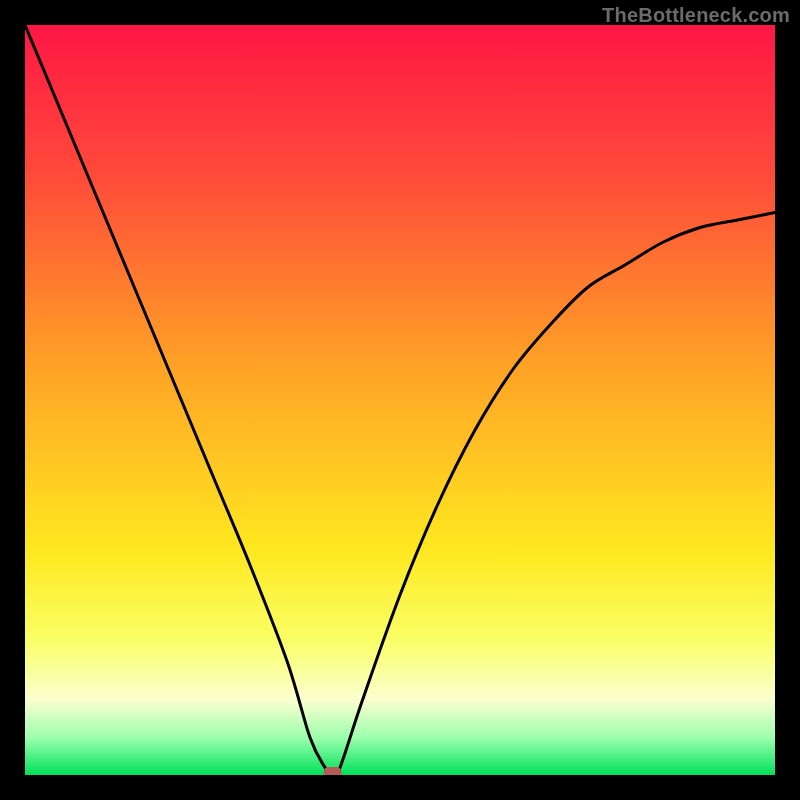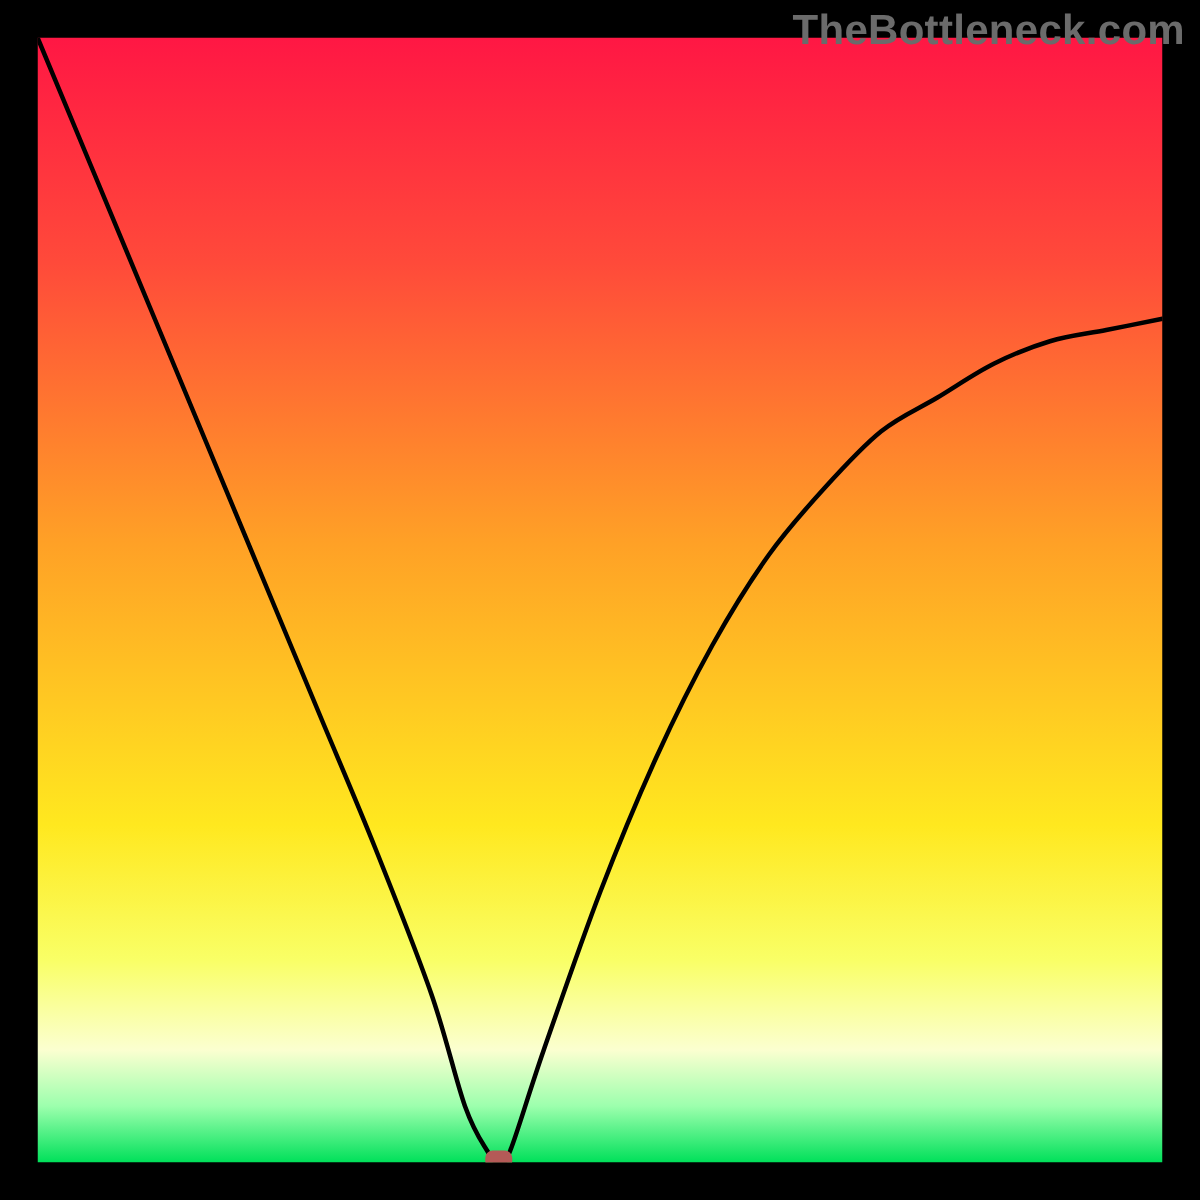--- a/index.html
+++ b/index.html
@@ -16,21 +16,21 @@
     top: 25px;
     width: 750px;
     height: 750px;
     background: #000;
   }
   .watermark {
     position: absolute;
     top: 4px;
     right: 10px;
     font-family: Arial, Helvetica, sans-serif;
-    font-size: 28px;
+    font-size: 20px;
     font-weight: 600;
     color: #6b6b6b;
     letter-spacing: 0.2px;
   }
   svg {
     position: absolute;
     left: 25px;
     top: 25px;
   }
 </style>

